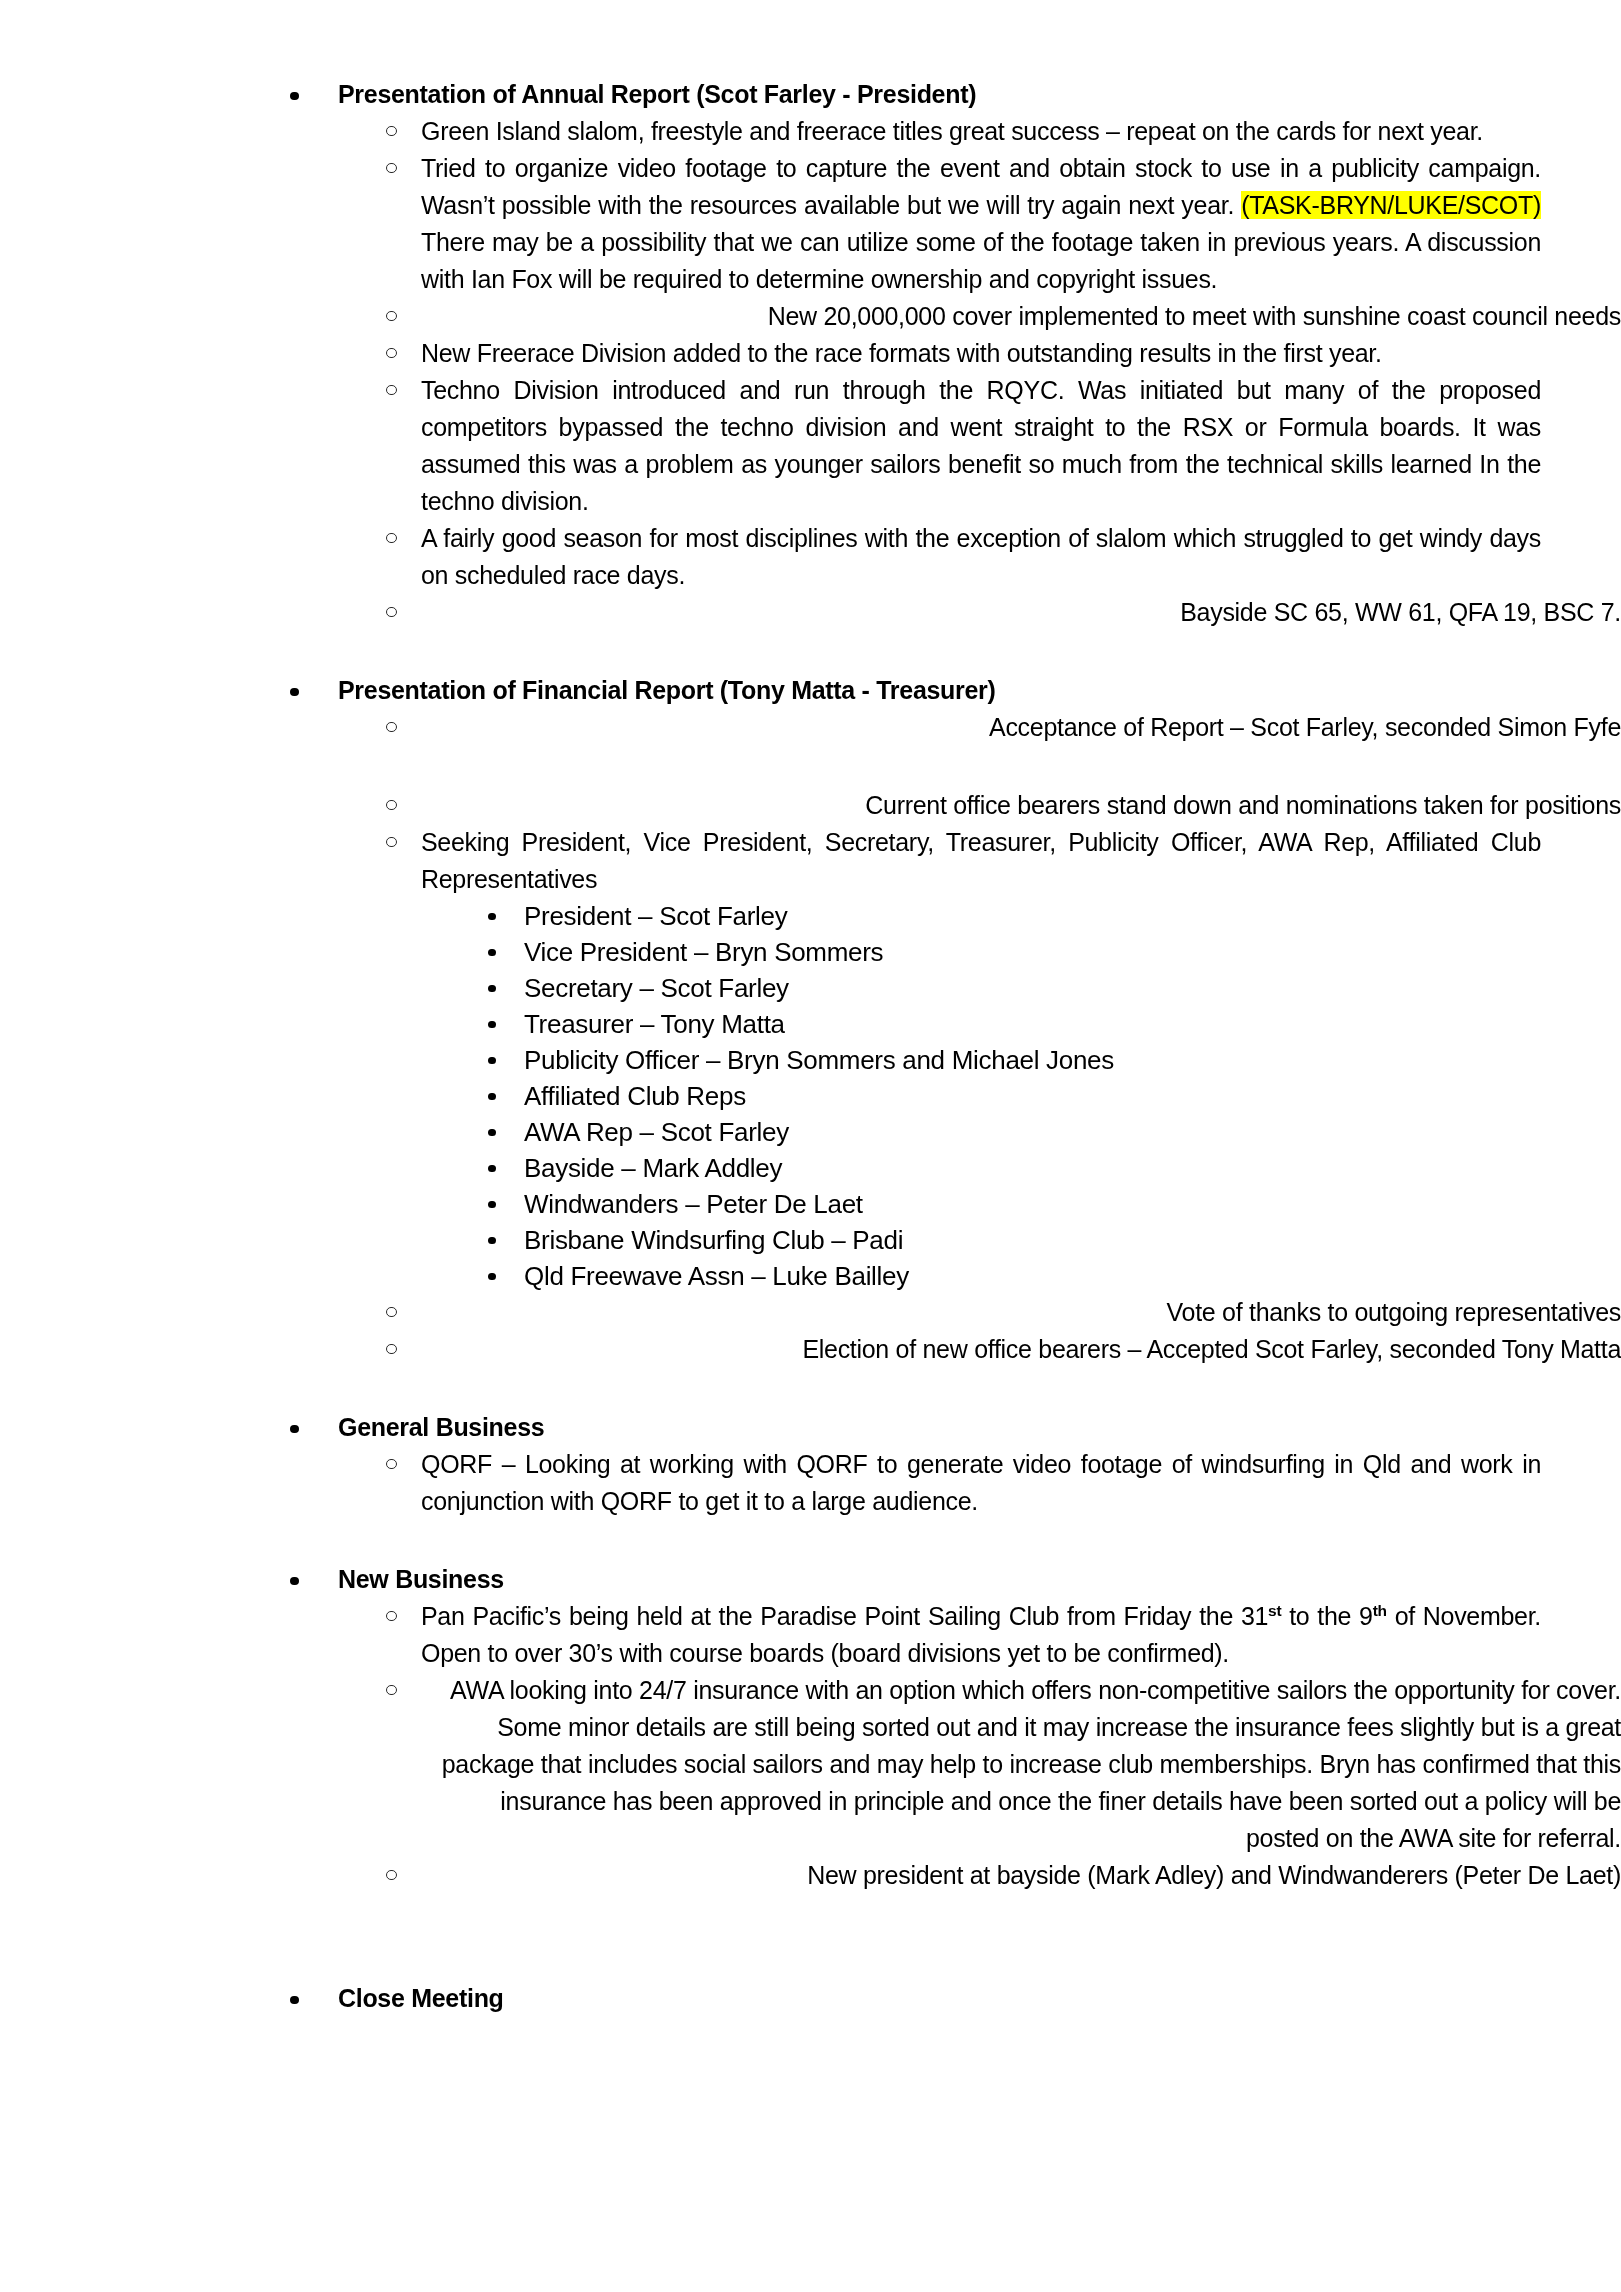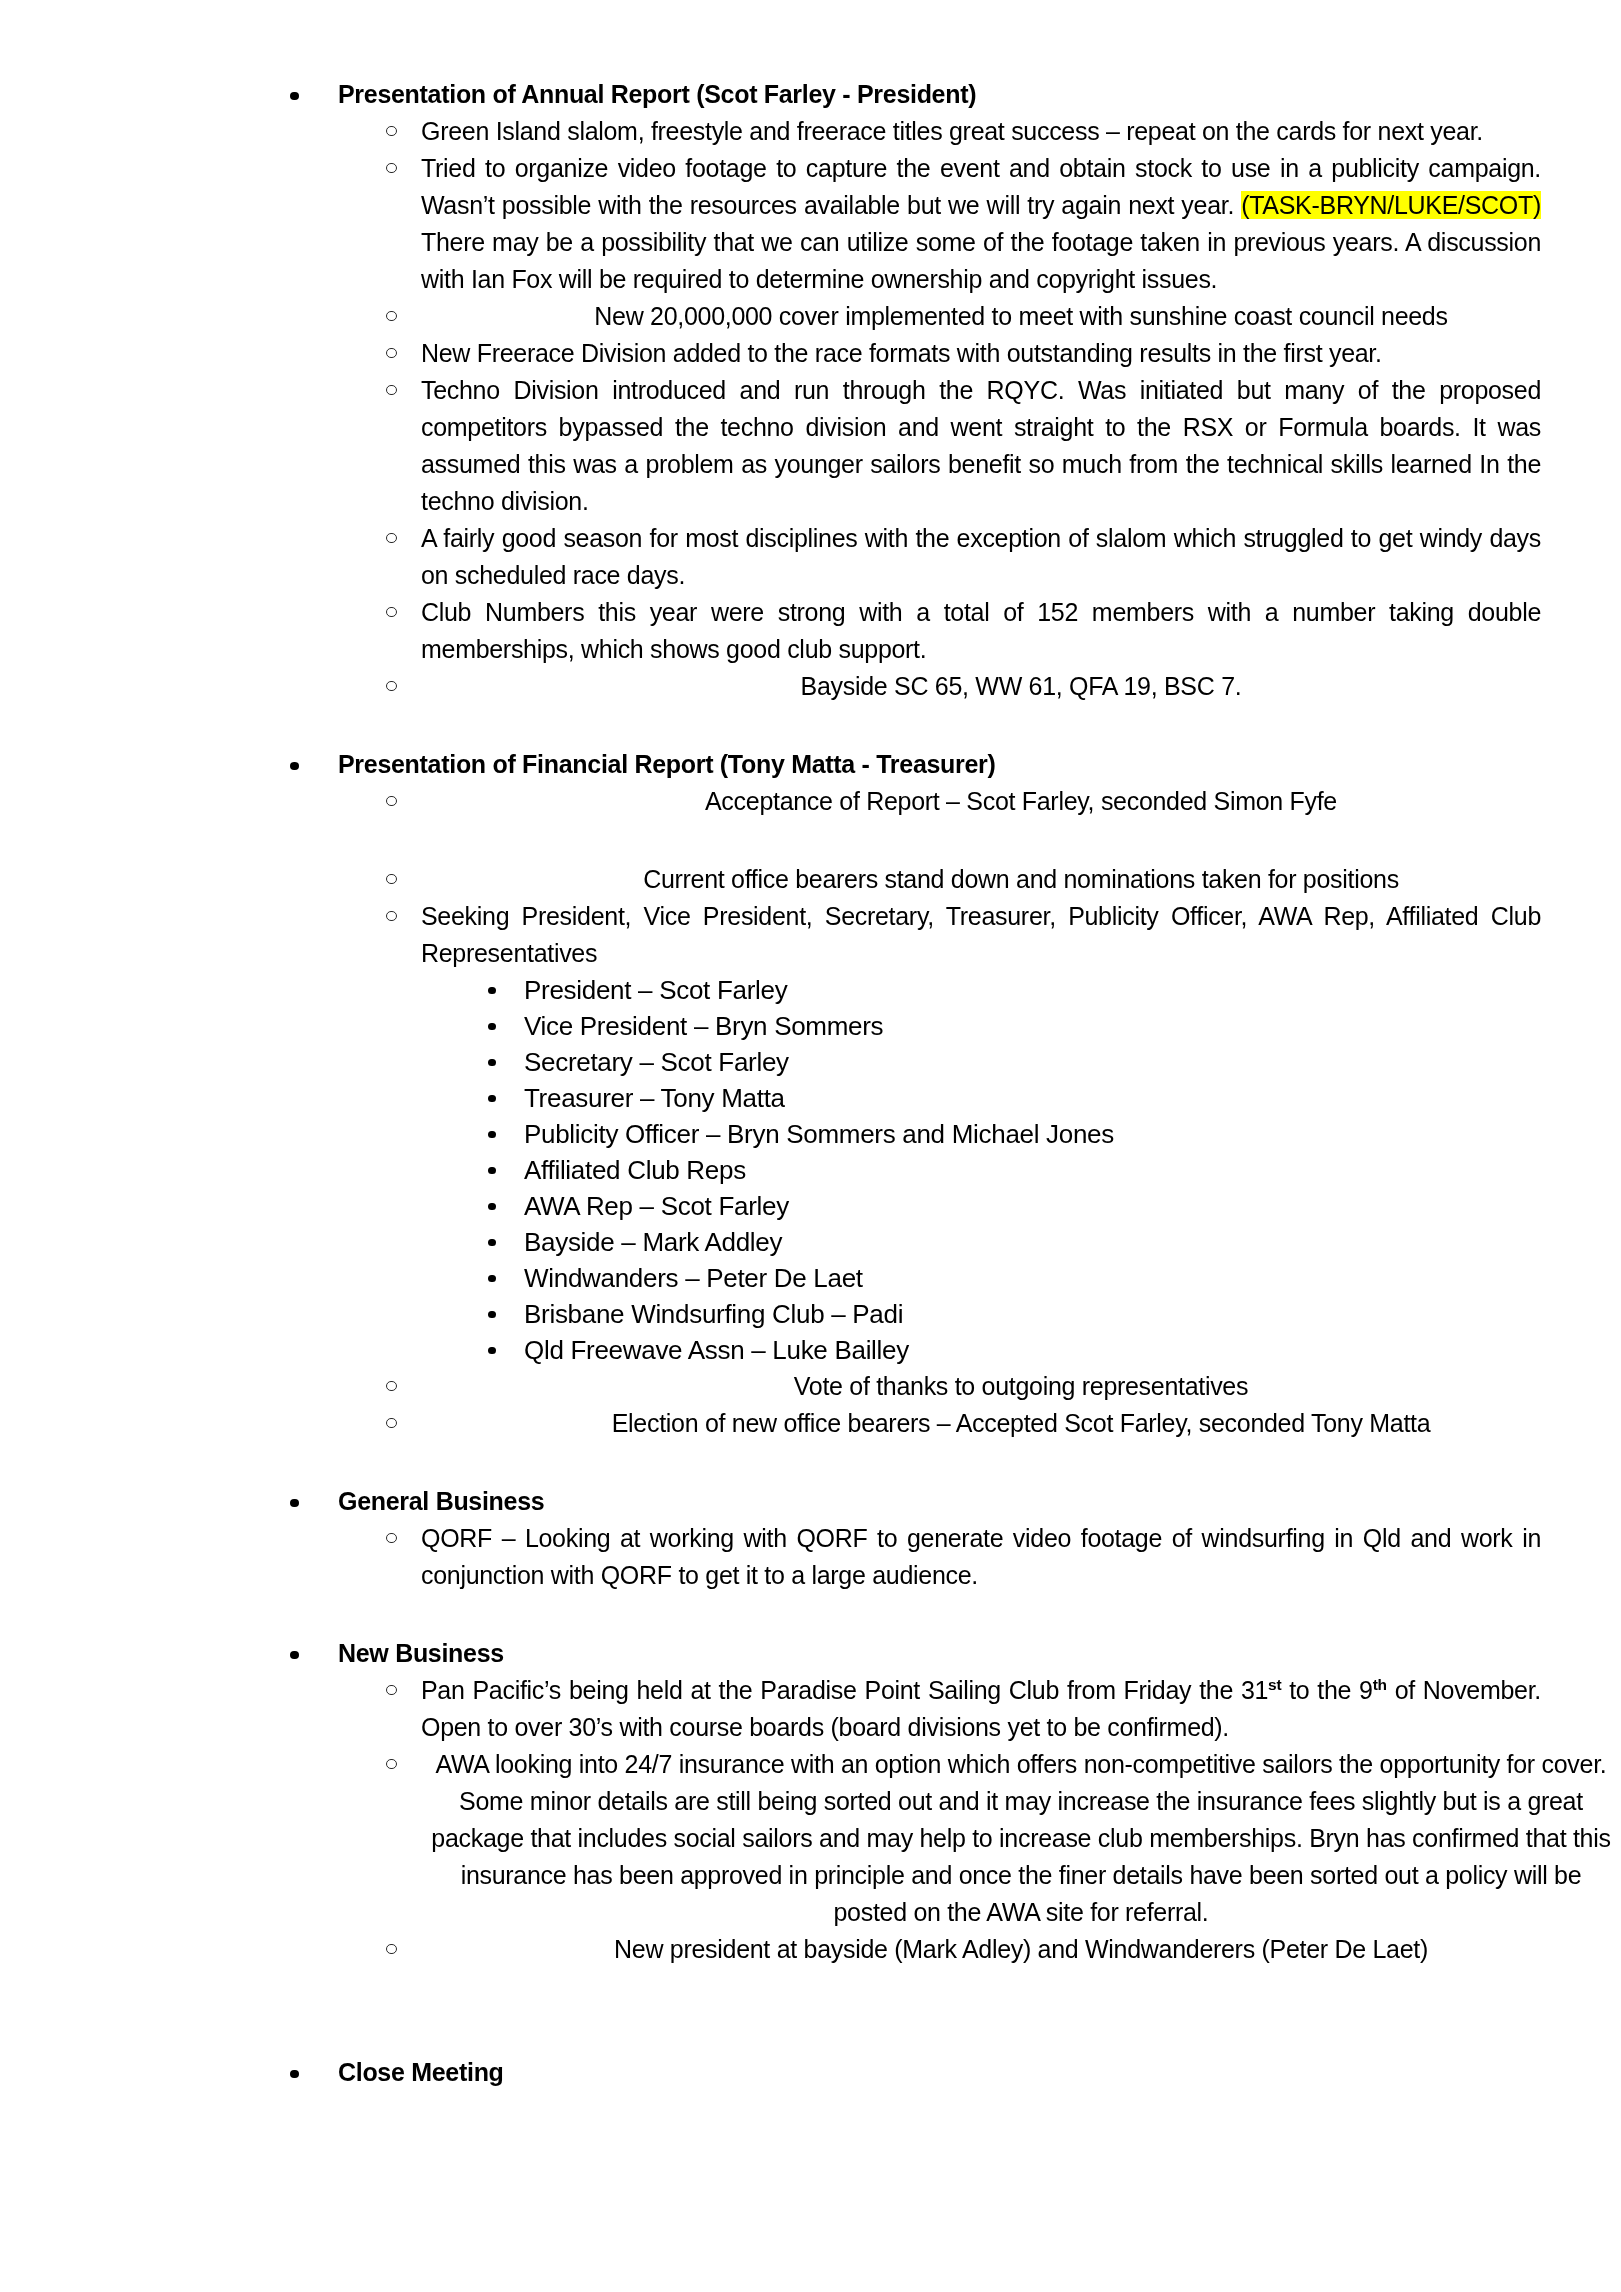--- a/index.html
+++ b/index.html
@@ -71,21 +71,21 @@
 
   
   li.l2 {
     position: relative;
     padding: 0 0 0 421px;
     margin: 0;
     font-size: 25px;
     line-height: 37px;
     font-weight: normal;
     letter-spacing: -0.3px;
-    text-align: center;
+    text-align: right;
   }
   li.l2.just {
     text-align: justify;
     padding-right: 80px;
   }
   li.l2 > .bullet2 {
     position: absolute;
     left: 386px;
     top: 12.7px;
     width: 10.8px;
@@ -160,24 +160,20 @@
           <span>New Freerace Division added to the race formats with outstanding results in the first year.</span>
         </li>
         <li class="l2 just">
           <span class="bullet2"></span>
           <span>Techno Division introduced and run through the RQYC.  Was initiated but many of the proposed competitors bypassed the techno division and went straight to the RSX or Formula boards.  It was assumed this was a problem as younger sailors benefit so much from the technical skills learned In the techno division.</span>
         </li>
         <li class="l2 just">
           <span class="bullet2"></span>
           <span>A fairly good season for most disciplines with the exception of slalom which struggled to get windy days on scheduled race days.</span>
         </li>
-        <li class="l2 just">
-          <span class="bullet2"></span>
-          <span>Club Numbers this year were strong with a total of 152 members with a number taking double memberships, which shows good club support.</span>
-        </li>
         <li class="l2">
           <span class="bullet2"></span>
           <span>Bayside SC 65, WW 61, QFA 19, BSC 7.</span>
         </li>
       </ul>
 
       <div class="gap-lg"></div>
 
       <li class="l1">
         <span class="bullet1"></span>

